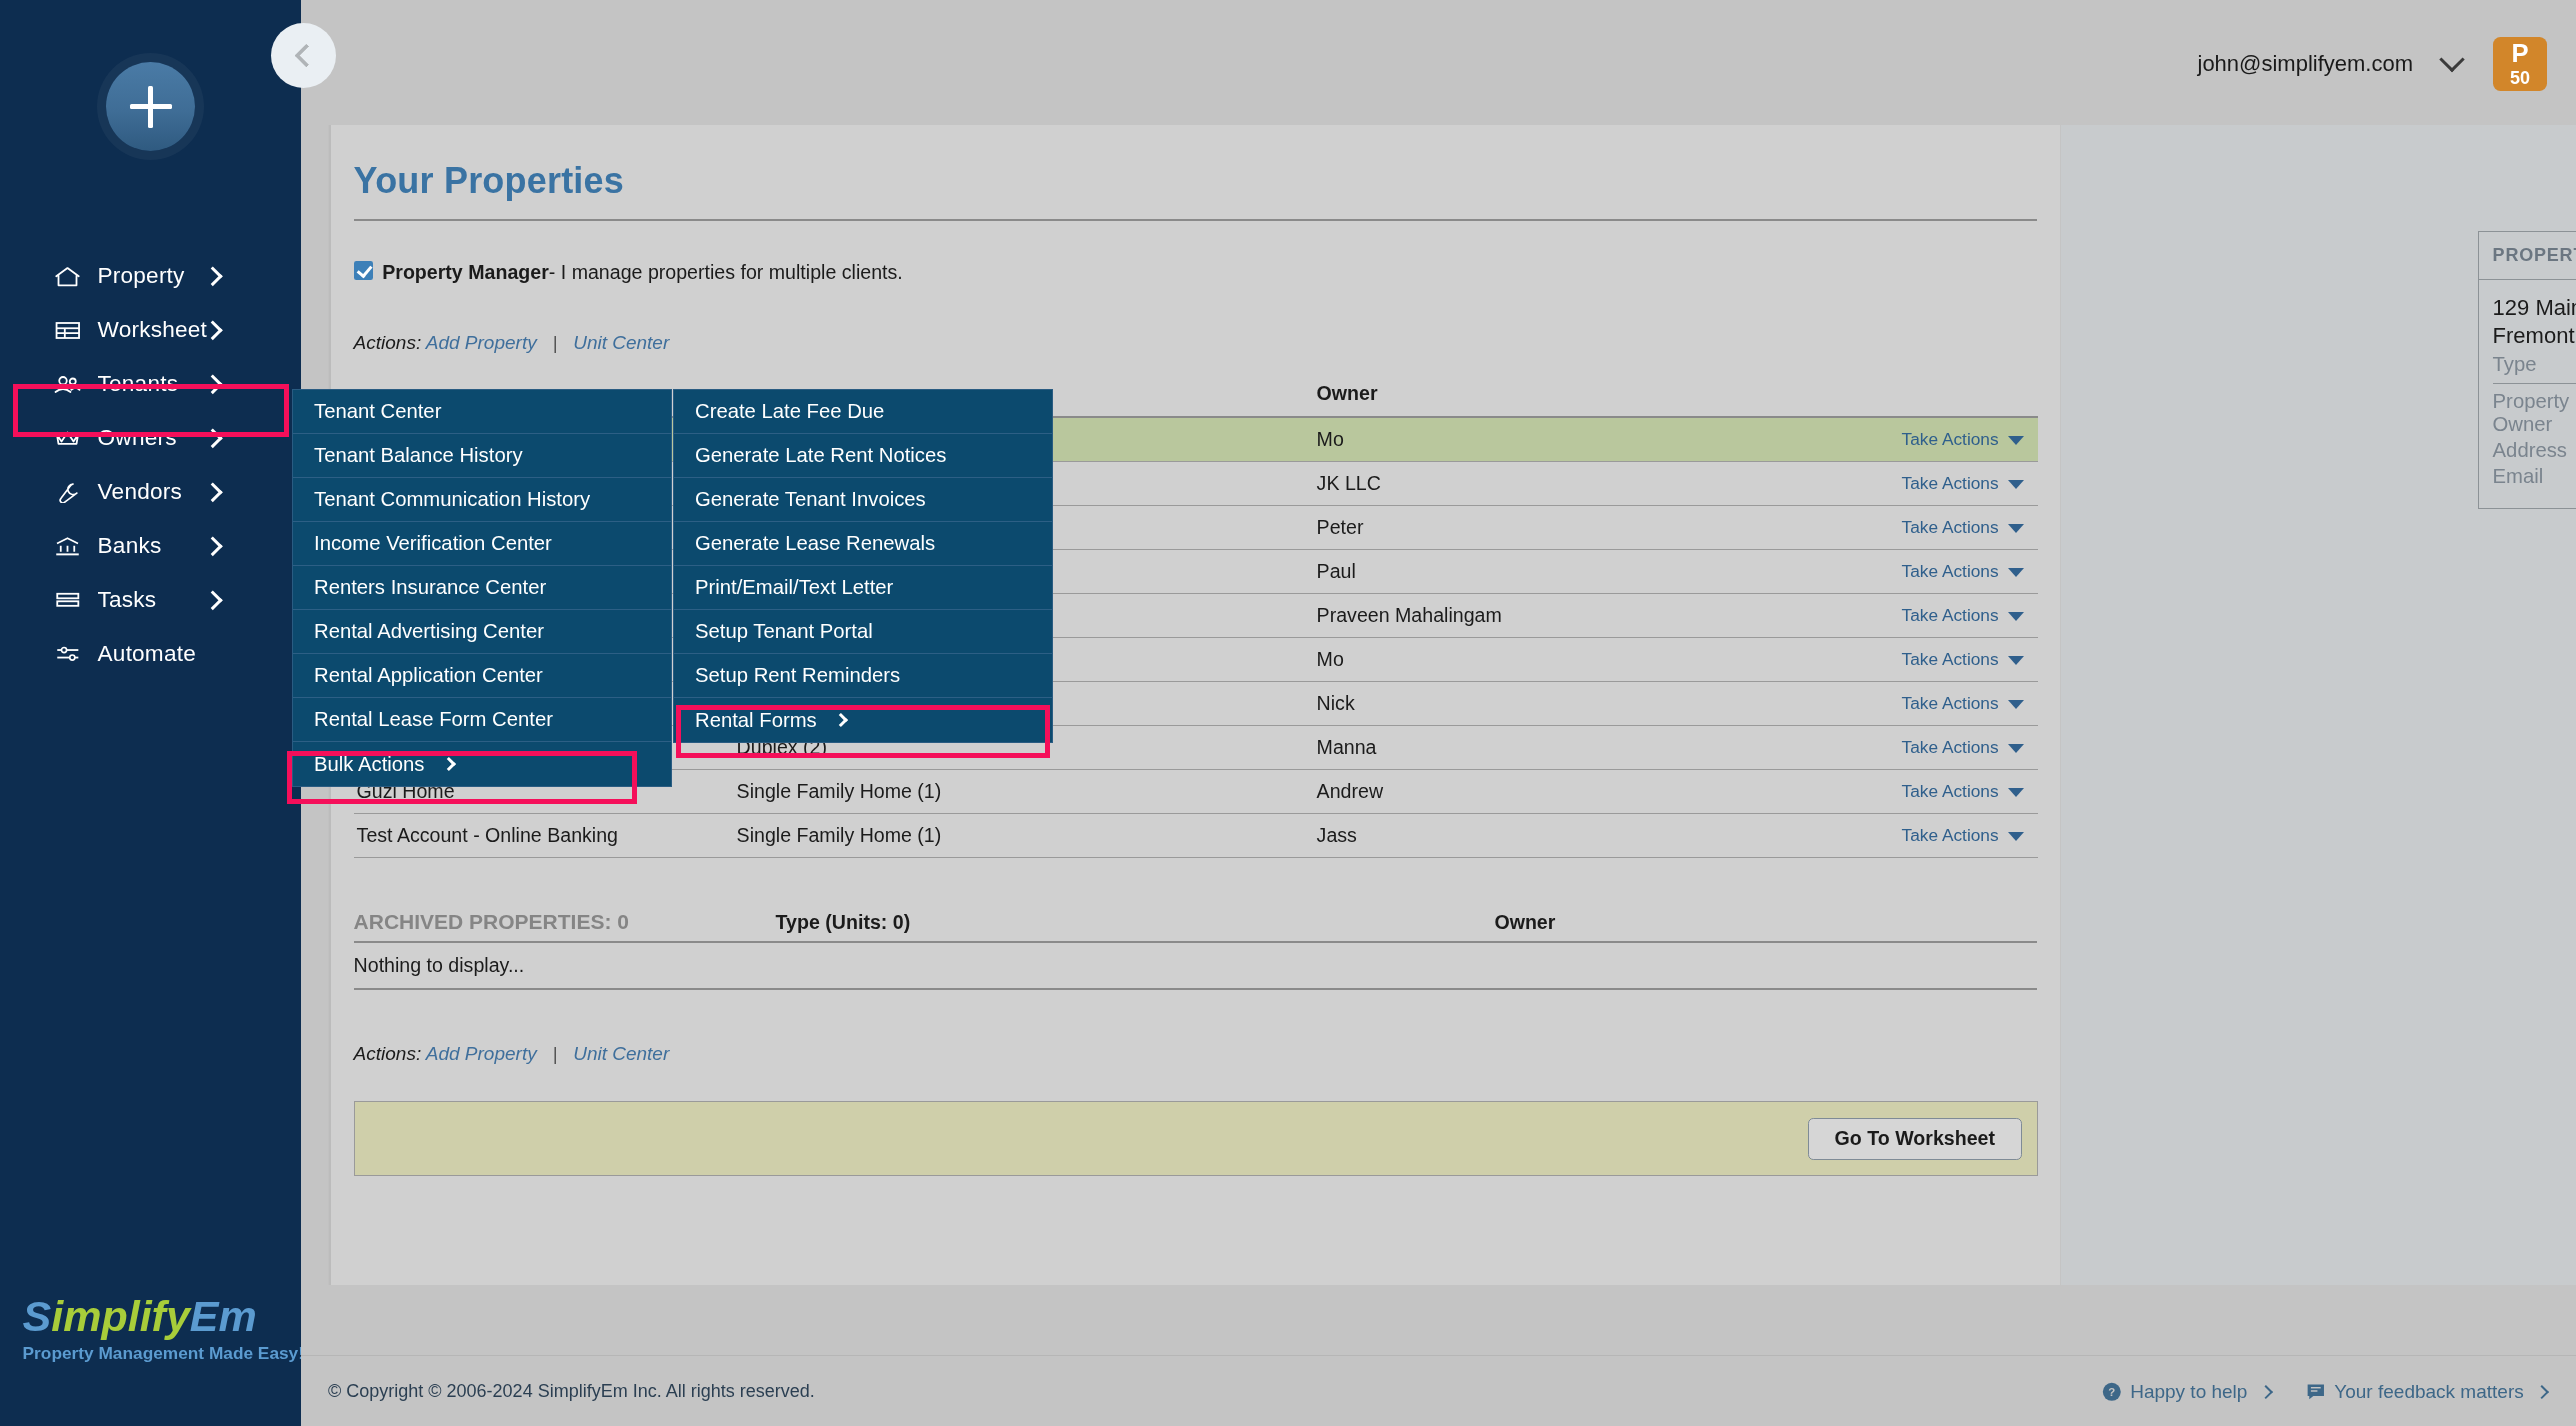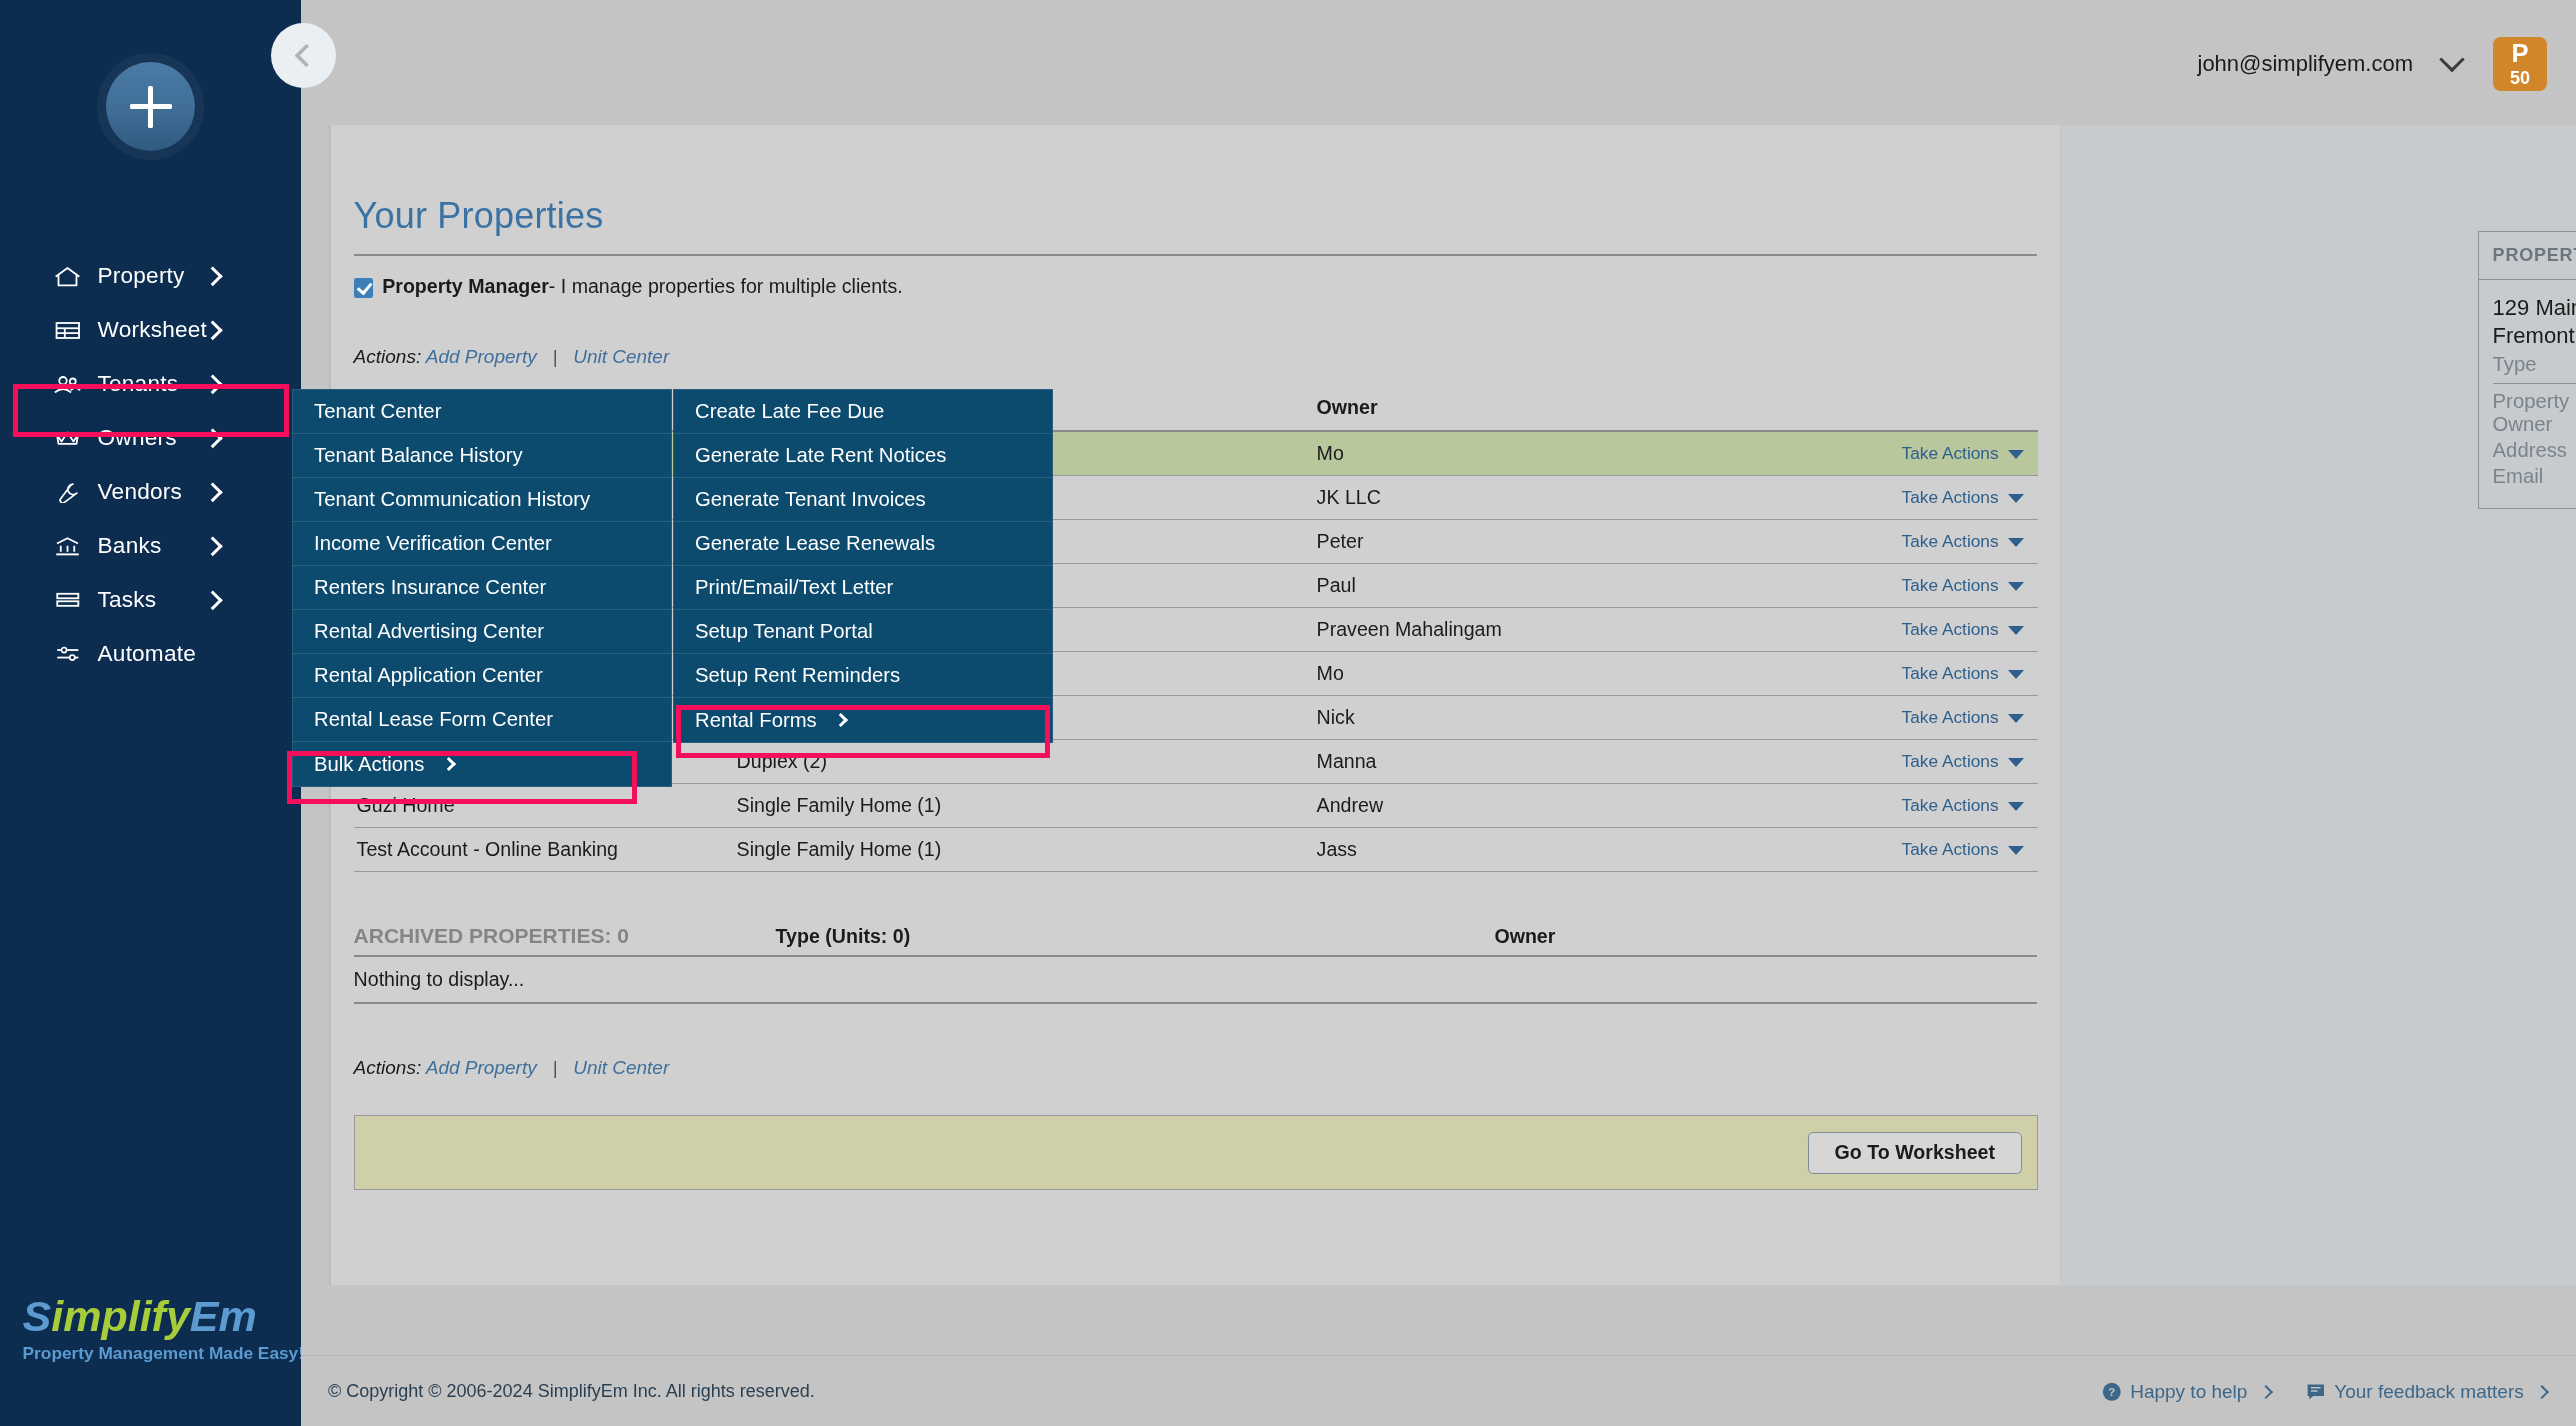--- a/index.html
+++ b/index.html
@@ -134,27 +134,26 @@
   }
   #right-rail {
     position: absolute; left: 1760px; top: 21px;
     width: 515px; height: 1160px;
     background: #c8cbcd;
   }
 
   .card-inner { padding: 35px 22.6px 0 22.6px; }
 
   #page-title {
-    font-size: 36px; font-weight: 400; color: #3a73a3;
+    font-size: 36px; font-weight: 700; color: #3a73a3;
     letter-spacing: 0.2px;
-    margin-top: 35px;
   }
   #title-rule { margin-top: 16.6px; border-top: 2.3px solid #8a8a8a; }
 
-  .pm-row { display: flex; align-items: flex-end; margin-top: 19px; }
+  .pm-row { display: flex; align-items: flex-start; margin-top: 40px; }
   .cb {
     width: 19.6px; height: 19.6px; background: #3d80b8; border-radius: 2.3px;
     position: relative; flex: 0 0 19.6px; margin-right: 9px; cursor: pointer;
   }
   .cb::after {
     content: ""; position: absolute; left: 6px; top: 2.3px;
     width: 6px; height: 11.3px;
     border-right: 3px solid #fff; border-bottom: 3px solid #fff;
     transform: rotate(40deg);
   }

